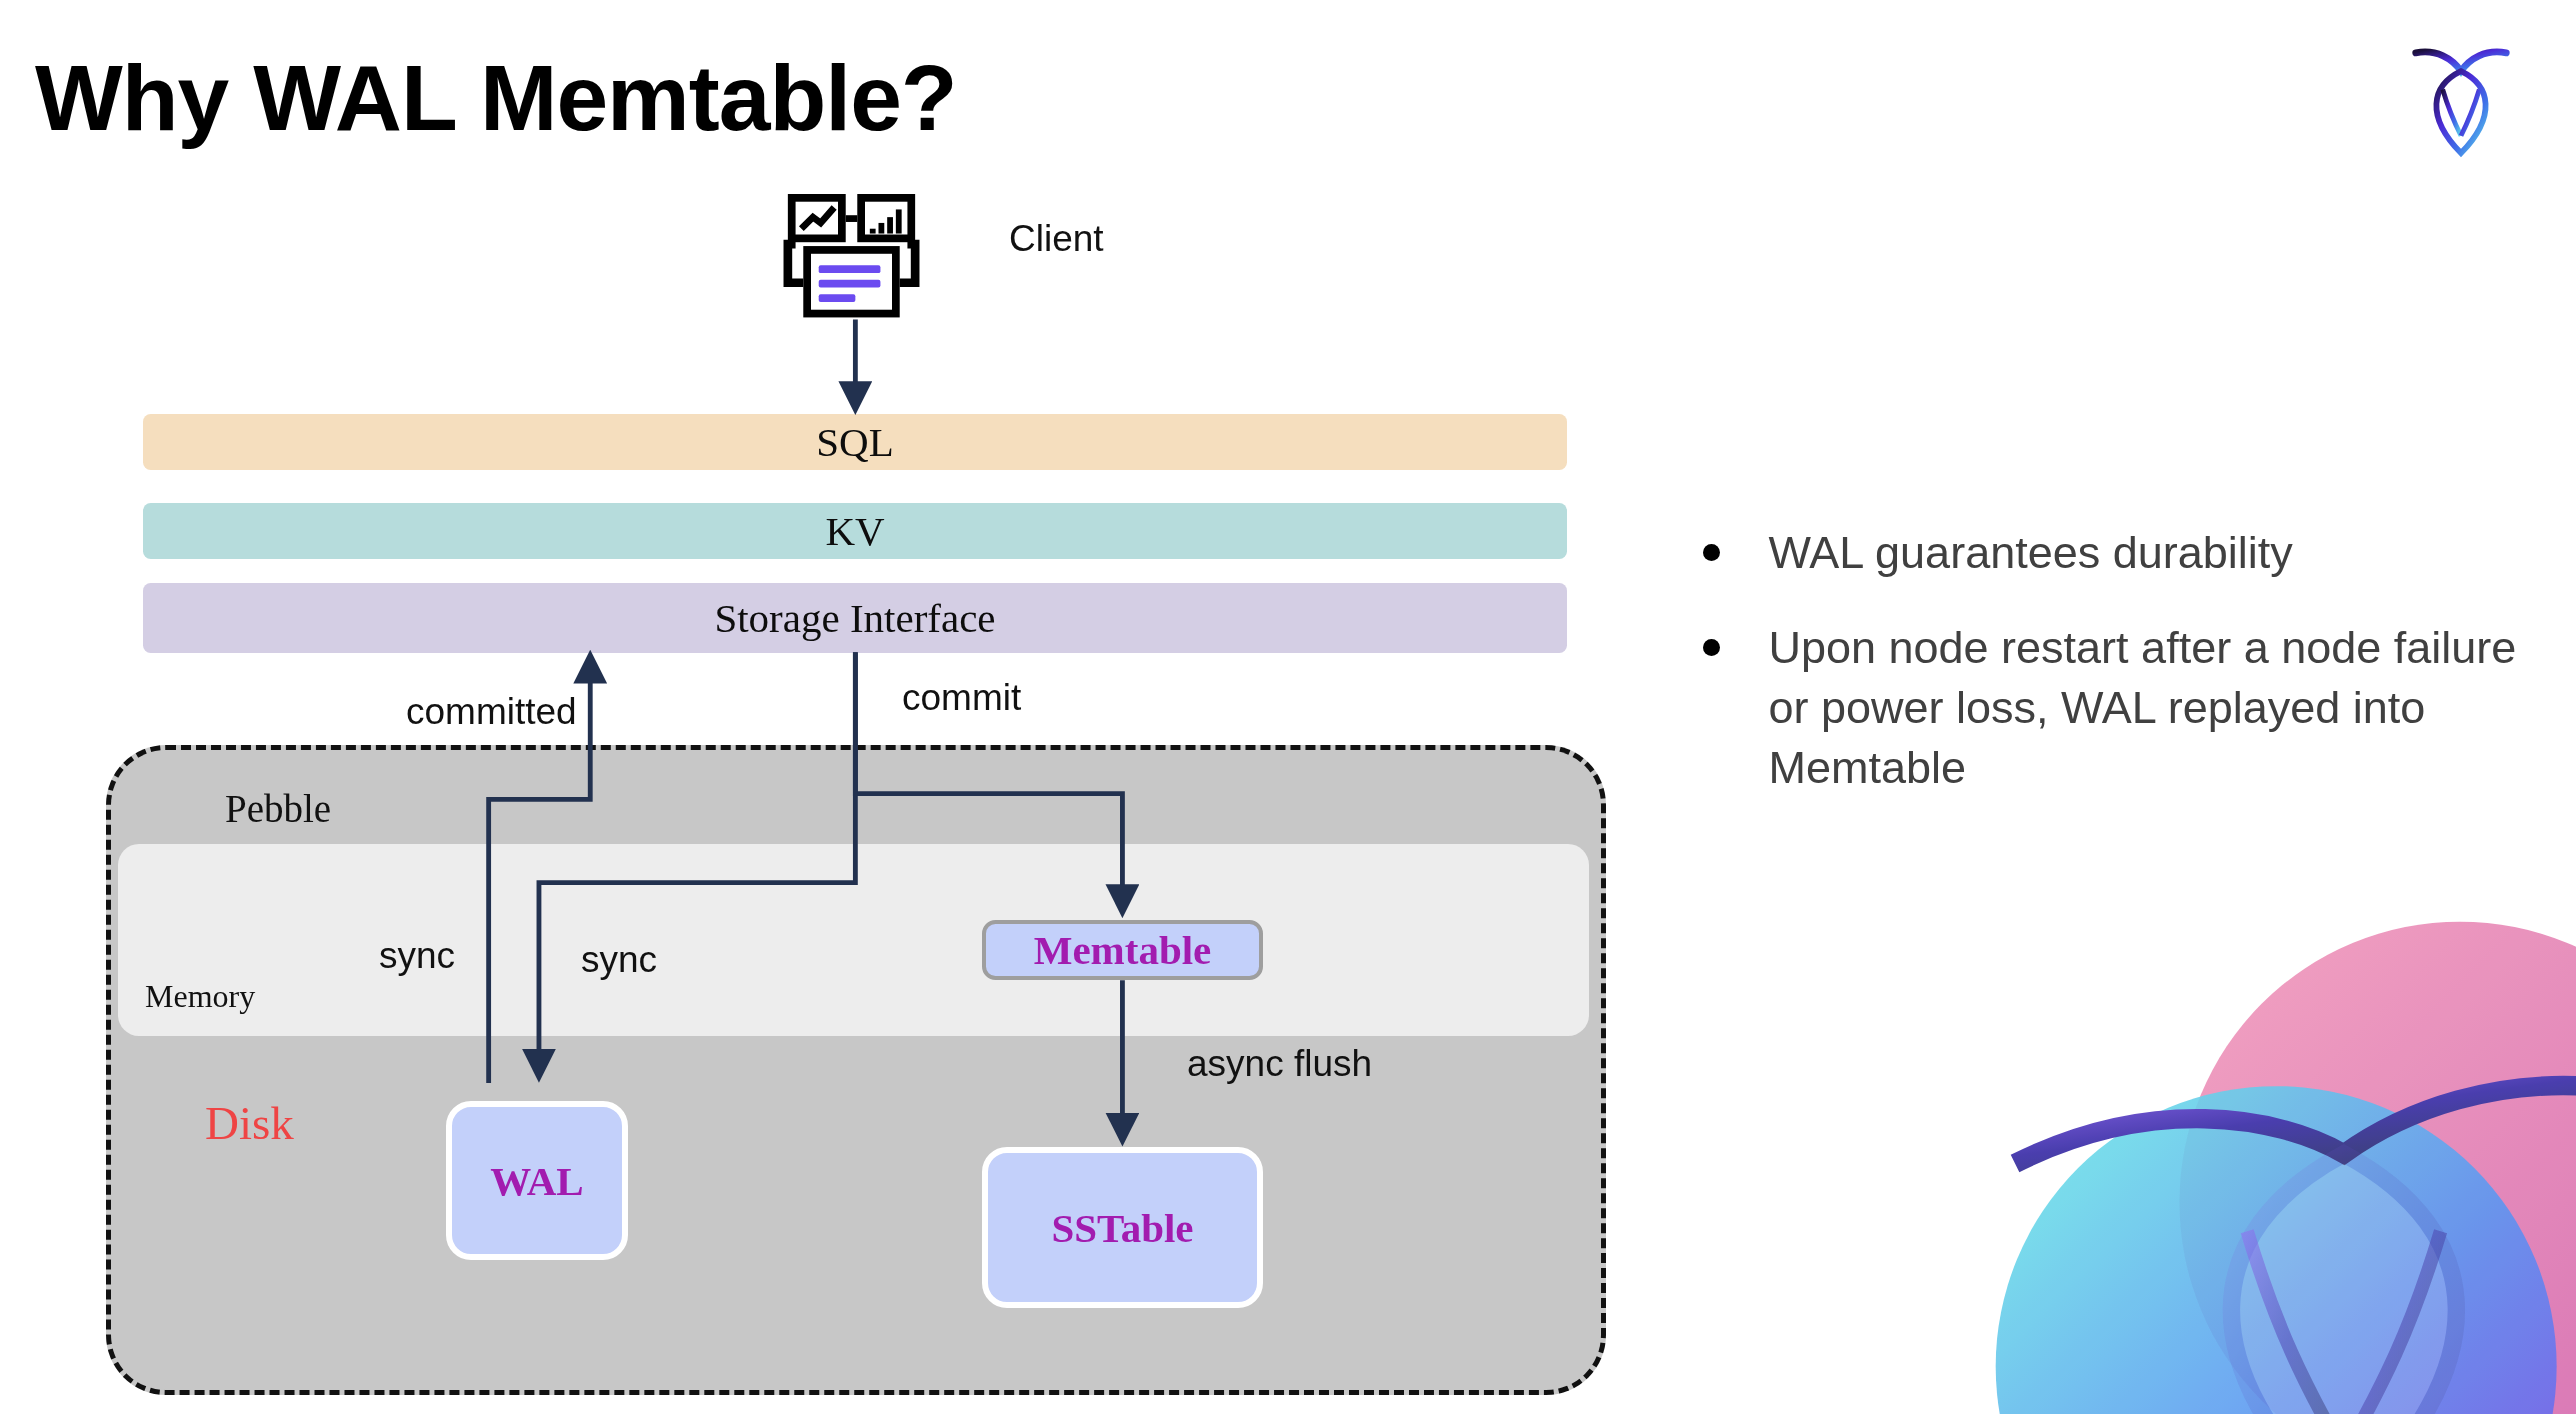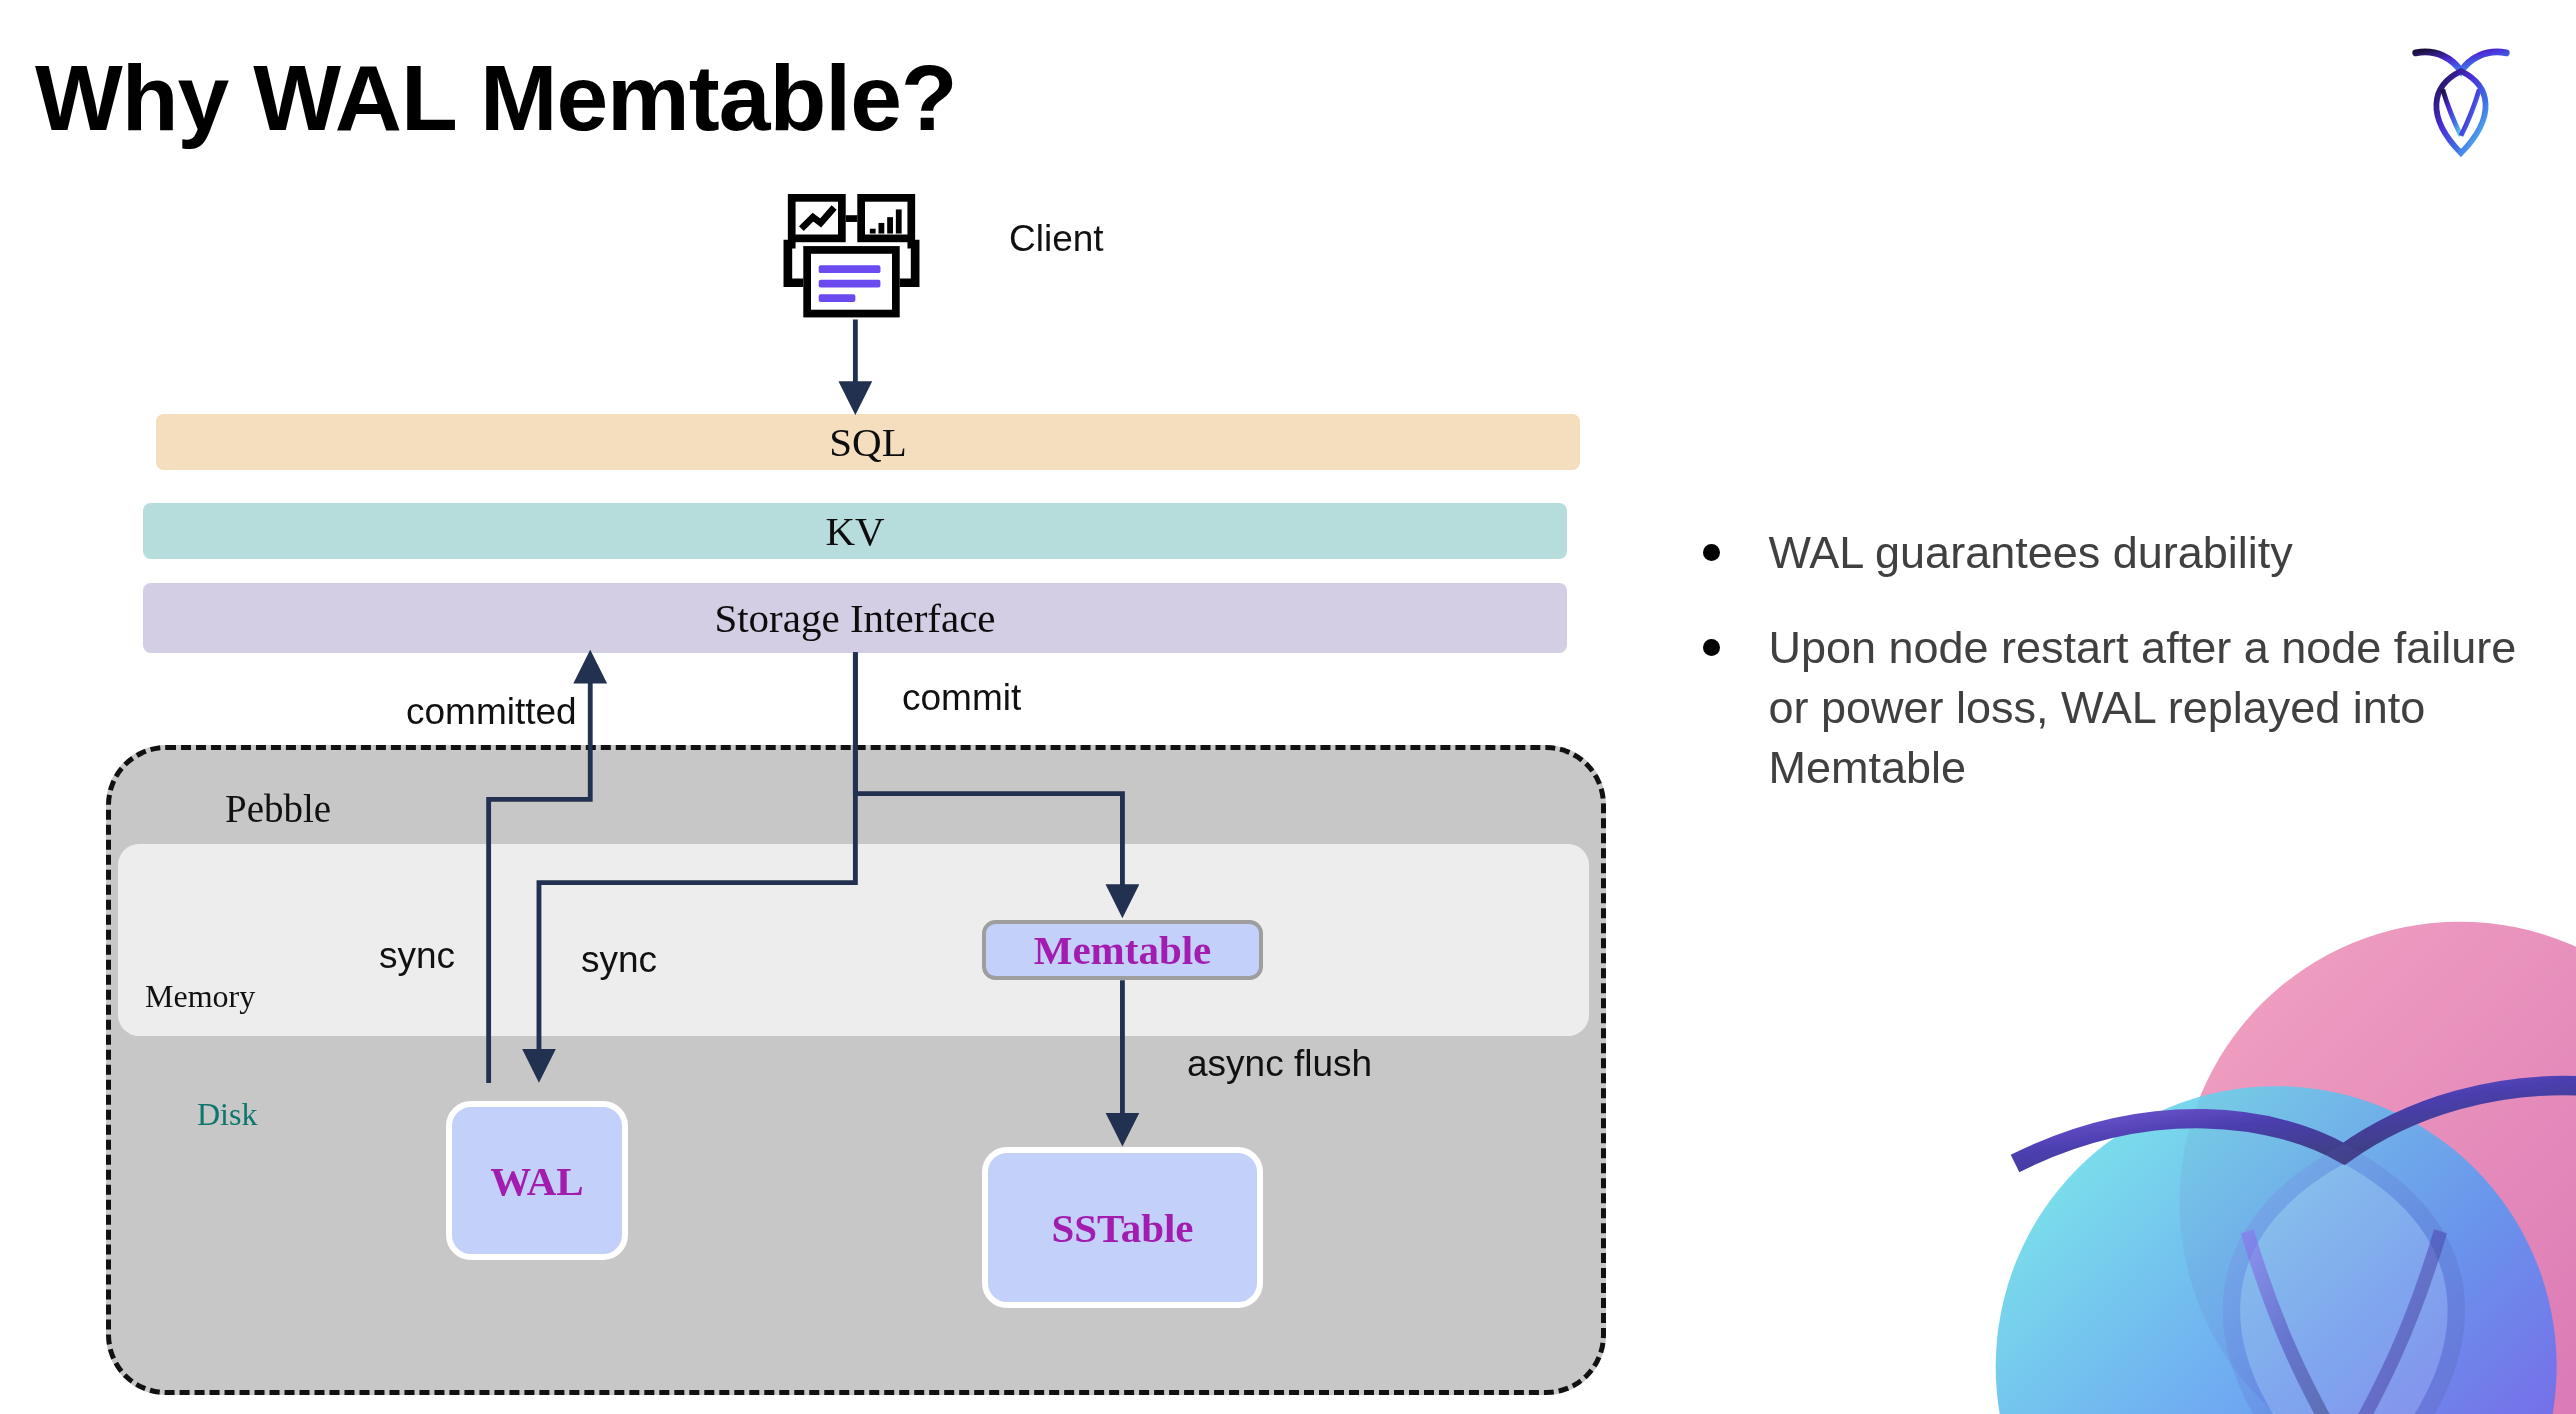--- a/index.html
+++ b/index.html
@@ -82,21 +82,21 @@
     left: 143px;
     width: 1424px;
     border-radius: 7.7px;
     display: flex;
     align-items: center;
     justify-content: center;
     font-family: "Liberation Serif", serif;
     font-size: 41px;
     color: #0d0d0d;
   }
-  #layer-sql { top: 414px; height: 56px; background: #F5DEBE; margin-left: 13px; }
+  #layer-sql { top: 414px; height: 56px; background: #F5DEBE; }
   #layer-kv  { top: 503px; height: 56px; background: #B6DCDC; }
   #layer-storage { top: 583px; height: 70px; background: #D4CEE4; }
 
   
   #pebble-box {
     position: absolute;
     left: 106px;
     top: 745px;
     width: 1500px;
     height: 650px;
@@ -127,25 +127,25 @@
   #memory-label {
     position: absolute;
     left: 145px;
     top: 978px;
     font-family: "Liberation Serif", serif;
     font-size: 32px;
     color: #111111;
   }
   #disk-label {
     position: absolute;
-    left: 197px;
+    left: 205px;
     top: 1096px;
     font-family: "Liberation Serif", serif;
-    font-size: 32px;
-    color: #0f766e;
+    font-size: 47px;
+    color: #ef4444;
   }
 
   
   .node-box {
     position: absolute;
     display: flex;
     align-items: center;
     justify-content: center;
     background: #C3D0FA;
     font-family: "Liberation Serif", serif;

